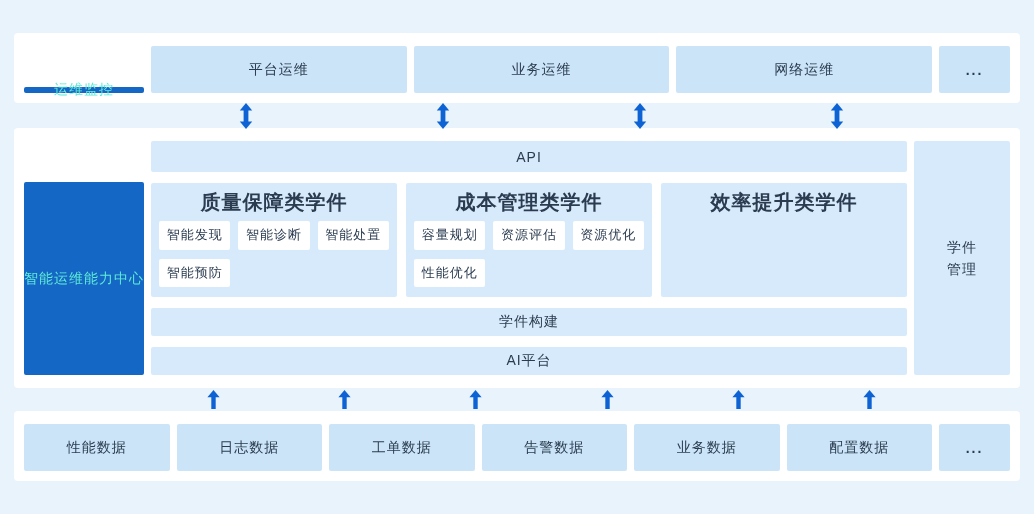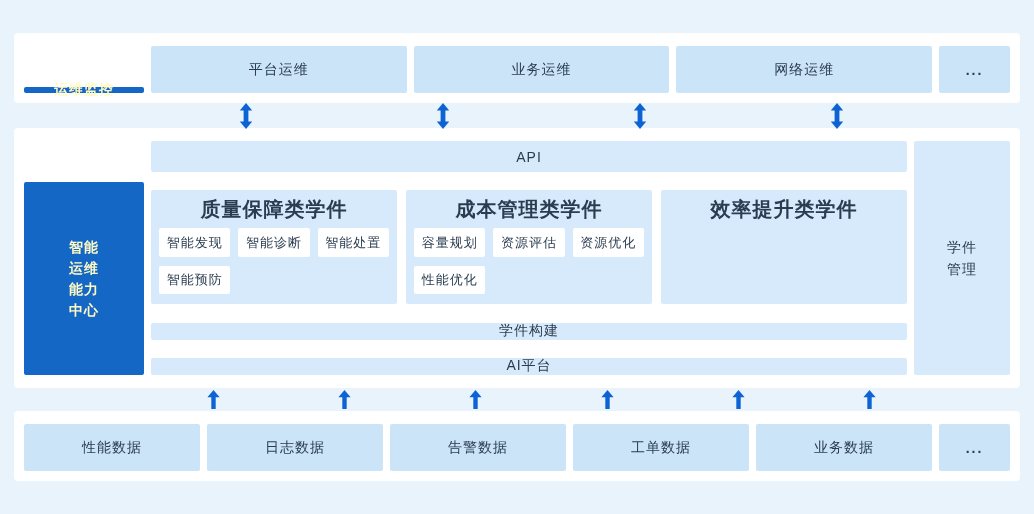--- a/index.html
+++ b/index.html
@@ -23,54 +23,54 @@
   }
   .top-panel, .bottom-panel { height: 70px; }
   .mid-panel { height: 260px; padding: 13px 10px; }
 
   
   .box {
     display: flex; align-items: center; justify-content: center;
     border-radius: 2px; font-size: 14px; font-weight: 500;
     letter-spacing: 1px; white-space: nowrap;
   }
-  .dark  { background: var(--primary, #1567c6); color: #fef9c3; font-weight: 700; margin-top: 41px; }
+  .dark  { background: var(--primary, #1567c6); color: #5eead4; font-weight: 400; margin-top: 41px; }
   .item  { background: var(--item-bg, #cbe4f7); }
   .label-box { width: 120px; flex: none; }
   .flex1 { flex: 1; }
   .more-box { width: 71px; flex: none; font-weight: 700; letter-spacing: 2px; }
 
   
   .arrow-row {
     margin: 0 14px; padding: 0 10px;
     display: flex; gap: 7px; align-items: center; overflow: visible;
   }
   .top-arrow-row { height: 25px; }
   .bottom-arrow-row { height: 23px; }
   .arrow-cell { flex: 1; display: flex; align-items: center; justify-content: center; }
   .sp-l { width: 120px; flex: none; }
   .sp-r { width: 71px; flex: none; }
   .arrow-cell svg { display: block; }
 
   
   .mid-label {
     width: 120px; flex: none;
-    display: flex; flex-direction: column; align-items: center; justify-content: center;
+    display: flex; flex-direction: row; align-items: center; justify-content: center;
     line-height: 21px;
   }
   .mid-content {
     flex: 1; display: flex; flex-direction: column; justify-content: space-between;
   }
   .bar {
     background: var(--bar-bg, #d7eafb); border-radius: 2px;
     display: flex; align-items: center; justify-content: center;
     font-size: 14px; font-weight: 500; letter-spacing: 1px;
   }
   .api-bar { height: 31px; }
-  .thin-bar { height: 17px; }
+  .thin-bar { height: 28px; }
   .groups { height: 114px; display: flex; gap: 9px; }
   .group {
     flex: 1; background: var(--bar-bg, #d7eafb); border-radius: 2px;
     padding: 0 8px 10px 8px; display: flex; flex-direction: column;
   }
   .group-title {
     height: 38px; display: flex; align-items: center; justify-content: center;
     font-size: 20px; font-weight: 600; letter-spacing: 1px;
   }
   .group-grid {
@@ -218,19 +218,20 @@
         <polygon class="arrow-fill" points="6.5,0 12.6,7.2 0.4,7.2" fill="#0d63d4"></polygon>
           <rect class="arrow-fill" x="4.3" y="6.3" width="4.4" height="12.7" fill="#0d63d4"></rect>
       </svg>
     </div>
     <div class="sp-r"></div>
   </div>
 
   <div class="panel bottom-panel">
     <div class="box item flex1">性能数据</div>
     <div class="box item flex1">日志数据</div>
+    <div class="box item flex1">工单数据</div>
     <div class="box item flex1">告警数据</div>
-    <div class="box item flex1">工单数据</div>
     <div class="box item flex1">业务数据</div>
+    <div class="box item flex1">配置数据</div>
     <div class="box item more-box">...</div>
   </div>
 
 </div>
 
 </body></html>

